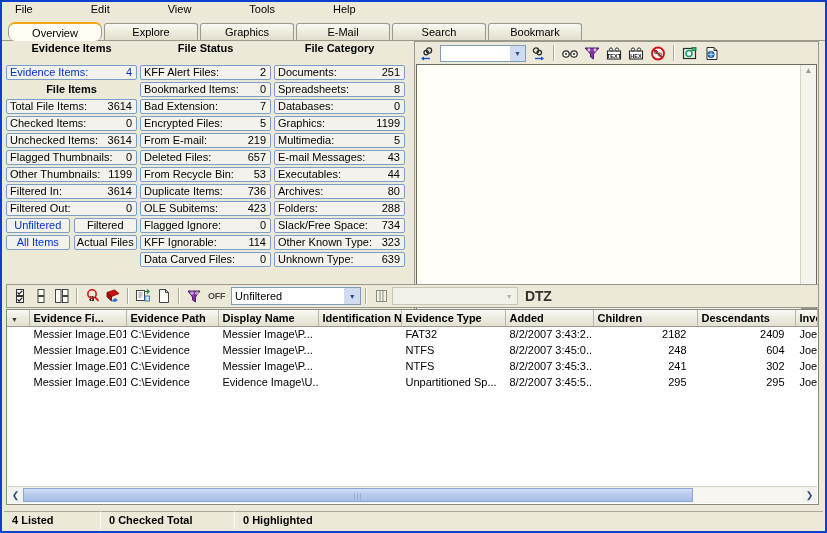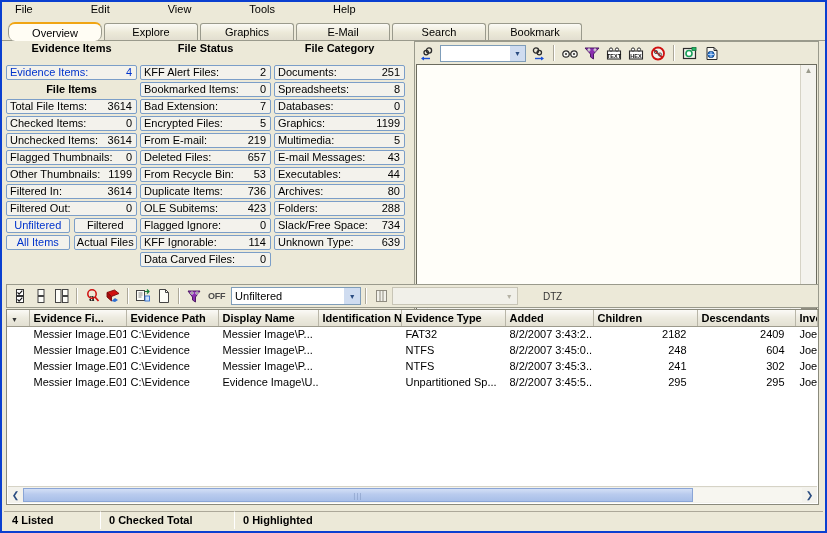--- a/index.html
+++ b/index.html
@@ -156,21 +156,21 @@
   }
   .lowbar .fcombo .txt{flex:1;padding-left:3px;}
   .lowbar .fcombo .arrow{width:16px;height:16px;background:#cfdcf0;
     display:flex;align-items:center;justify-content:center;font-size:7px;color:#2a4c80;}
   .lowbar .gcombo{
     width:126px;height:18px;background:#f1f0e9;border:1px solid #c8c5b6;
     display:flex;align-items:center;box-sizing:border-box;font-size:11px;color:#a9a69a;
   }
   .lowbar .gcombo .arrow{width:16px;height:16px;display:flex;align-items:center;justify-content:center;font-size:7px;color:#b5b2a5;}
   .offlbl{font-size:9px;font-weight:bold;color:#4a4a4a;padding:0 3px;letter-spacing:-0.3px;}
-  .dtz{font-size:10px;font-weight:normal;color:#333;padding-left:24px;letter-spacing:-0.2px;}
+  .dtz{font-size:14px;font-weight:bold;color:#333;padding-left:6px;letter-spacing:-0.2px;}
 
   
   .tablewrap{
     position:absolute;left:4px;top:307px;width:813px;height:196px;
     border:1px solid #8a8a7c;background:#fff;box-sizing:border-box;overflow:hidden;
   }
   table.grid{border-collapse:collapse;width:100%;table-layout:fixed;font-size:11px;}
   table.grid th{
     height:16px;
     background:linear-gradient(to bottom,#fbfaf6 0%,#eceade 50%,#e3e0d2 100%);
@@ -379,20 +379,24 @@
         <span class="lbl">Archives:</span>
         <span class="val">80</span>
       </div>
       <div class="statrow">
         <span class="lbl">Folders:</span>
         <span class="val">288</span>
       </div>
       <div class="statrow">
         <span class="lbl">Slack/Free Space:</span>
         <span class="val">734</span>
+      </div>
+      <div class="statrow">
+        <span class="lbl">Other Known Type:</span>
+        <span class="val">323</span>
       </div>
       <div class="statrow">
         <span class="lbl">Unknown Type:</span>
         <span class="val">639</span>
       </div>
     </div>
 
     <div class="viewer">
       <div class="vtoolbar">
 

